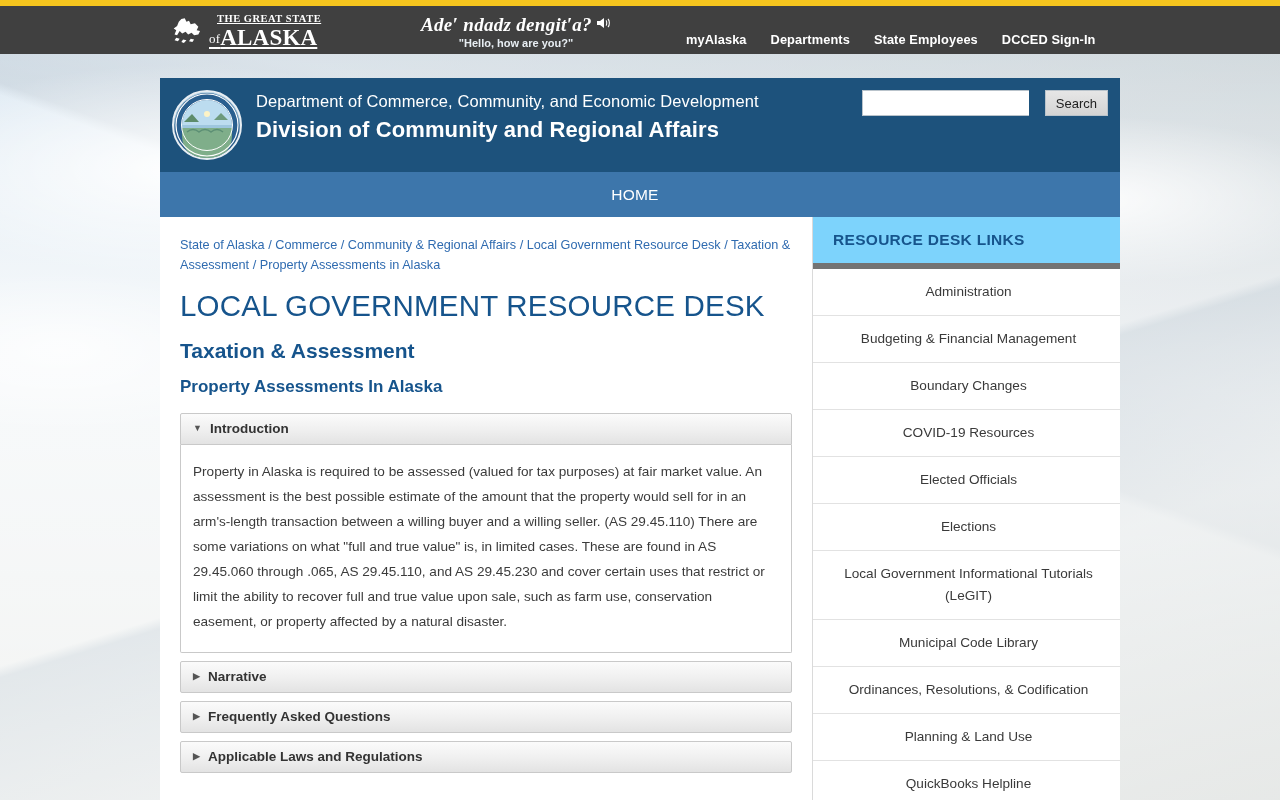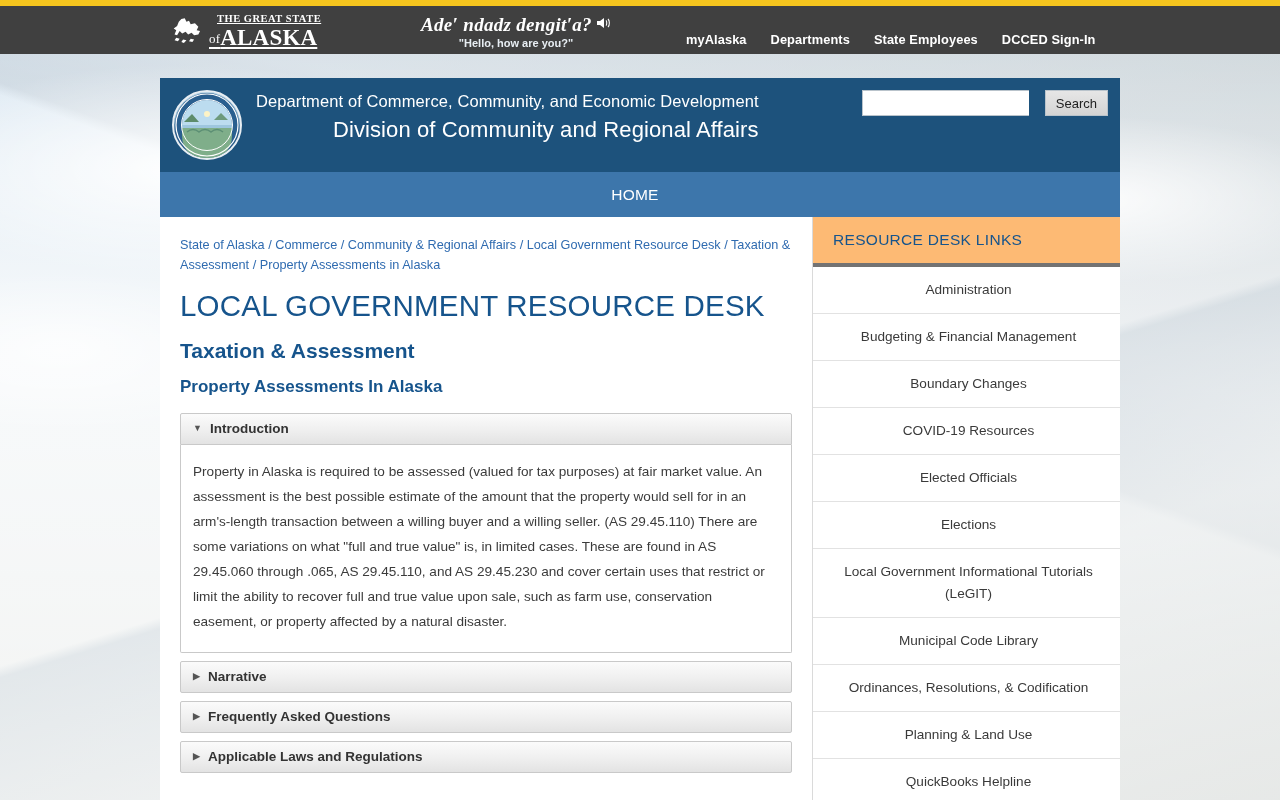--- a/index.html
+++ b/index.html
@@ -121,23 +121,22 @@
   }
   #dept-title {
     position:absolute; left:96px; top:14px;
     color:#ffffff;
   }
   #dept-title .dline1 {
     font-size: 16.5px; font-weight: 400; letter-spacing:.1px;
     display:block; margin-bottom: 6px;
   }
   #dept-title .dline2 {
-    font-size: 22px; font-weight: 400; letter-spacing:.1px;
-    display:block;
-    text-align:right;
+    font-size: 22px; font-weight: 700; letter-spacing:.1px;
+    display:block;
   }
   #search-wrap {
     position:absolute; right: 12px; top: 12px;
     display:flex; height: 26px; gap: 16px;
   }
   #search-input {
     width: 167px; height: 26px;
     border: 1px solid #b9c3cb; border-right:none;
     background:#ffffff; font-size: 13px;
     padding: 0 5px; outline:none;
@@ -227,24 +226,24 @@
     border: 1px solid #c9c9c9; border-top: none;
     background:#fff;
     padding: 14px 14px 18px 12px;
     font-size: 13.6px; line-height: 25px; color:#3b3b3b;
     border-radius: 0 0 2px 2px;
     min-height: 190px;
   }
 
   
   #sidebar-head {
-    background:#fdba74;
-    border-bottom: 4px solid #737373;
+    background:#7dd3fc;
+    border-bottom: 6px solid #737373;
     padding: 14px 18px 14px 20px;
-    font-size: 15.5px; font-weight:400; color:#16548c;
+    font-size: 15.5px; font-weight:700; color:#16548c;
     letter-spacing: .3px;
   }
   .side-link {
     display:block;
     padding: 12px 18px 12px 22px;
     border-bottom: 1px solid #e2e2e2;
     font-size: 13.6px; color:#3a3a3a;
     text-decoration:none; line-height: 22px; text-align: center;
   }
 </style>

